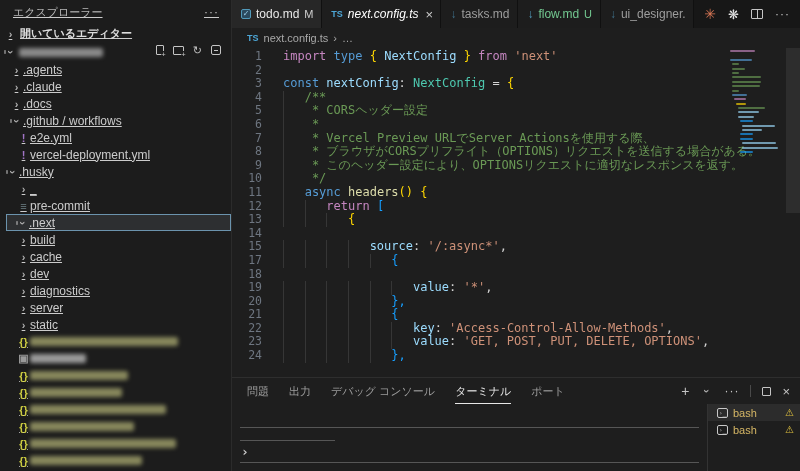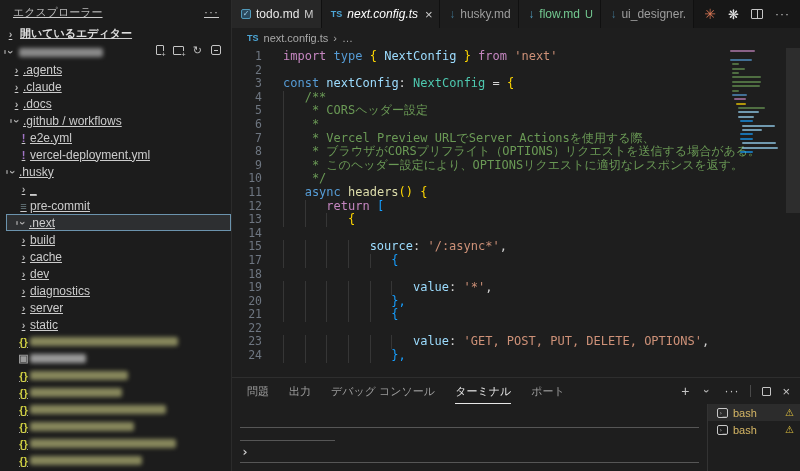--- a/index.html
+++ b/index.html
@@ -239,21 +239,21 @@
           <span class="tab-label">todo.md</span>
           <span class="tab-badge">M</span>
         </div>
         <div class="tab active">
           <span class="ts-icon">TS</span>
           <span class="tab-label">next.config.ts</span>
           <span class="tab-close">×</span>
         </div>
         <div class="tab dim">
           <span class="md-icon">↓</span>
-          <span class="tab-label">husky.md</span>
+          <span class="tab-label">tasks.md</span>
         </div>
         <div class="tab git-untracked">
           <span class="md-icon">↓</span>
           <span class="tab-label">flow.md</span>
           <span class="tab-badge">U</span>
         </div>
         <div class="tab dim">
           <span class="md-icon">↓</span>
           <span class="tab-label">ui_designer.</span>
         </div>
@@ -287,21 +287,21 @@
           <div class="cl"><span class="ln">11</span><span class="lc"><span class="ig"></span><span class="c-kw">async </span><span class="c-fn">headers</span><span class="c-b1">() {</span></span></div>
           <div class="cl"><span class="ln">12</span><span class="lc"><span class="ig"></span><span class="ig"></span><span class="c-ctrl">return </span><span class="c-b3">[</span></span></div>
           <div class="cl"><span class="ln">13</span><span class="lc"><span class="ig"></span><span class="ig"></span><span class="ig"></span><span class="c-b1">{</span></span></div>
           <div class="cl"><span class="ln">14</span></div>
           <div class="cl"><span class="ln">15</span><span class="lc"><span class="ig"></span><span class="ig"></span><span class="ig"></span><span class="ig"></span><span class="c-var">source</span><span class="c-pl">: </span><span class="c-str">'/:async*'</span><span class="c-pl">,</span></span></div>
           <div class="cl"><span class="ln">17</span><span class="lc"><span class="ig"></span><span class="ig"></span><span class="ig"></span><span class="ig"></span><span class="ig"></span><span class="c-b3">{</span></span></div>
           <div class="cl"><span class="ln">18</span></div>
           <div class="cl"><span class="ln">19</span><span class="lc"><span class="ig"></span><span class="ig"></span><span class="ig"></span><span class="ig"></span><span class="ig"></span><span class="ig"></span><span class="c-var">value</span><span class="c-pl">: </span><span class="c-str">'*'</span><span class="c-pl">,</span></span></div>
           <div class="cl"><span class="ln">20</span><span class="lc"><span class="ig"></span><span class="ig"></span><span class="ig"></span><span class="ig"></span><span class="ig"></span><span class="c-b3">},</span></span></div>
           <div class="cl"><span class="ln">21</span><span class="lc"><span class="ig"></span><span class="ig"></span><span class="ig"></span><span class="ig"></span><span class="ig"></span><span class="c-b3">{</span></span></div>
-          <div class="cl"><span class="ln">22</span></div>
+          <div class="cl"><span class="ln">22</span><span class="lc"><span class="ig"></span><span class="ig"></span><span class="ig"></span><span class="ig"></span><span class="ig"></span><span class="ig"></span><span class="c-var">key</span><span class="c-pl">: </span><span class="c-str">'Access-Control-Allow-Methods'</span><span class="c-pl">,</span></span></div>
           <div class="cl"><span class="ln">23</span><span class="lc"><span class="ig"></span><span class="ig"></span><span class="ig"></span><span class="ig"></span><span class="ig"></span><span class="ig"></span><span class="c-var">value</span><span class="c-pl">: </span><span class="c-str">'GET, POST, PUT, DELETE, OPTIONS'</span><span class="c-pl">,</span></span></div>
           <div class="cl"><span class="ln">24</span><span class="lc"><span class="ig"></span><span class="ig"></span><span class="ig"></span><span class="ig"></span><span class="ig"></span><span class="c-b3">},</span></span></div>
         </div>
       <div class="minimap" id="minimap">
           <div class="mmline" style="height: 2px; margin-bottom: 2.4px; margin-left: 0px; width: 24.9px; background: rgb(197, 134, 192); opacity: 0.65;"></div>
           <div class="mmline" style="height: 2px; margin-bottom: 2.4px; margin-left: 0px;"></div>
           <div class="mmline" style="height: 2px; margin-bottom: 2.4px; margin-left: 0px; width: 21.6px; background: rgb(86, 156, 214); opacity: 0.65;"></div>
           <div class="mmline" style="height: 2px; margin-bottom: 2.4px; margin-left: 2px; width: 7.3px; background: rgb(106, 153, 85); opacity: 0.65;"></div>
           <div class="mmline" style="height: 2px; margin-bottom: 2.4px; margin-left: 2px; width: 12.8px; background: rgb(106, 153, 85); opacity: 0.65;"></div>
           <div class="mmline" style="height: 2px; margin-bottom: 2.4px; margin-left: 2px; width: 6.75px; background: rgb(106, 153, 85); opacity: 0.65;"></div>

